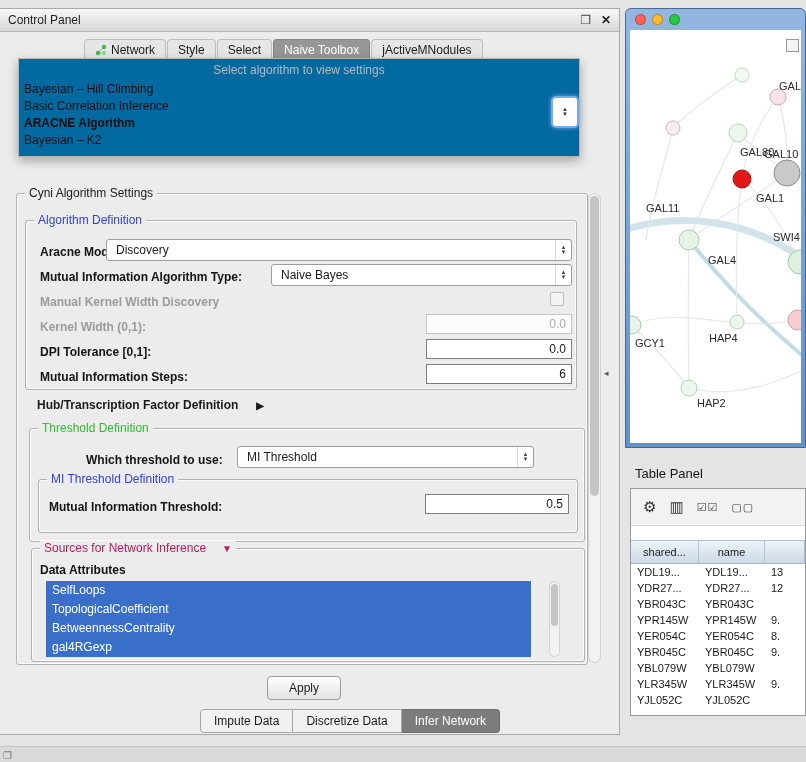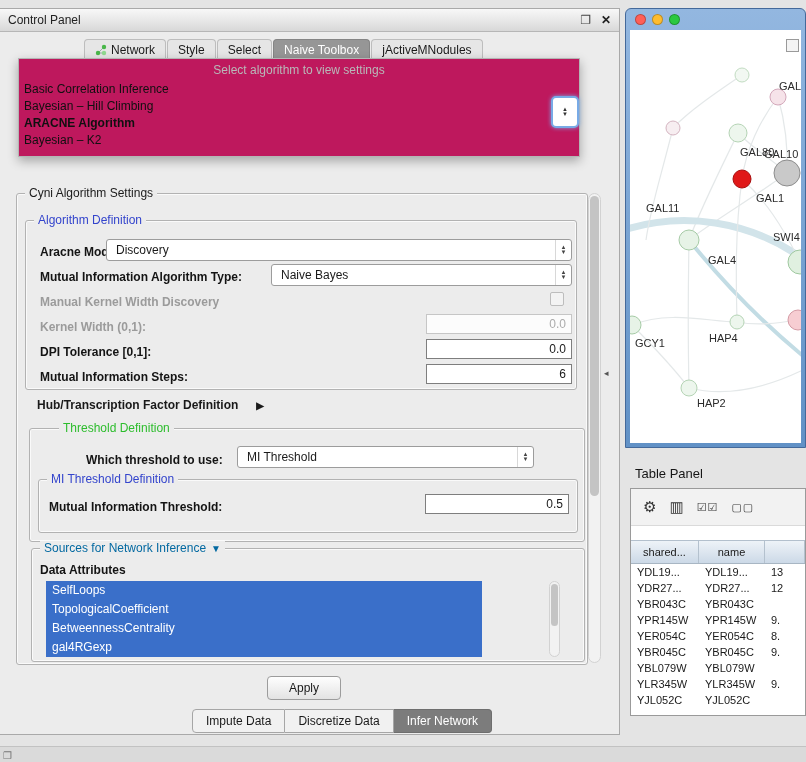--- a/index.html
+++ b/index.html
@@ -17,37 +17,37 @@
 
   
   .tabbar{position:absolute;left:84px;top:29px;display:flex;align-items:flex-end;height:23px;}
   .tab{display:flex;align-items:center;gap:4px;padding:3px 10px 4px 10px;font-size:12px;
     background:#e6e6e6;border:1px solid #bdbdbd;border-bottom:none;border-radius:4px 4px 0 0;
     margin-right:1px;white-space:nowrap;}
   .tab.active{background:#969696;color:#fff;border-color:#848484;}
   .net-ico{display:inline-flex;}
 
   
-  #algo-popup{position:absolute;left:18px;top:49px;width:560px;z-index:30;background:#be185d;
+  #algo-popup{position:absolute;left:18px;top:49px;width:560px;z-index:30;background:#0369a1;
     border:1px solid #b4b4b4;box-shadow:0 4px 10px rgba(0,0,0,.3);padding-bottom:8px;}
   .popup-placeholder{color:#b9b9b9;text-align:center;font-size:12px;padding:4px 0 3px 0;}
   .popup-item{font-size:12px;padding:1.5px 5px;color:#101010;}
   .popup-item.selected{font-weight:bold;}
   #combo-frag{position:absolute;left:551px;top:87px;width:24px;height:28px;z-index:40;
     background:#fff;border:2px solid #78aae6;border-radius:5px;box-shadow:0 0 4px #78aae6;
     display:flex;flex-direction:column;align-items:center;justify-content:center;
     font-size:6px;color:#333;line-height:5px;}
 
   
   .group{position:absolute;border:1px solid #b2b2b2;border-radius:3px;
     box-shadow:inset 0 0 0 1px #fafafa;}
   .gtitle{position:absolute;top:-8px;left:8px;background:#ececec;padding:0 4px;
     font-size:12px;white-space:nowrap;}
   .gtitle.blue{color:#3344cc;}
-  .gtitle.green{color:#2dbd2d;margin-left:21px;}
+  .gtitle.green{color:#2dbd2d;}
 
   #settings-group{left:16px;top:184px;width:570px;height:470px;}
   #algdef-group{left:8px;top:26px;width:550px;height:168px;}
   #threshold-group{left:12px;top:234px;width:554px;height:112px;}
   #mithr-group{left:8px;top:50px;width:538px;height:52px;}
   #sources-group{left:14px;top:354px;width:552px;height:112px;}
 
   .flabel{position:absolute;font-size:12px;font-weight:bold;color:#141414;white-space:nowrap;}
   .flabel.disabled{color:#9b9b9b;}
   .hub-row{position:absolute;left:20px;top:204px;font-size:12px;font-weight:bold;
@@ -61,34 +61,34 @@
     align-items:center;justify-content:center;font-size:6px;color:#444;line-height:5px;
     border-left:1px solid #d8d8d8;}
 
   .tinput{position:absolute;height:20px;background:#fff;border:1px solid #7e7e7e;
     font-size:12px;box-sizing:border-box;display:flex;align-items:center;
     justify-content:flex-end;padding:0 5px;}
   .tinput.disabled{border-color:#c6c6c6;color:#ababab;background:#fcfcfc;}
   .cbox{position:absolute;width:14px;height:14px;border:1px solid #bdbdbd;
     background:#f3f3f3;border-radius:2px;box-sizing:border-box;}
 
-  #sources-list{position:absolute;left:14px;top:32px;width:436px;}
+  #sources-list{position:absolute;left:14px;top:32px;width:485px;}
   .src-item{height:19px;line-height:19px;background:#3a6fc9;color:#fff;
     font-size:12px;padding-left:6px;}
 
   .vscroll{position:absolute;width:13px;background:#f2f2f2;border:1px solid #d2d2d2;
     border-radius:7px;box-sizing:border-box;}
   .vscroll .thumb{position:absolute;left:1px;right:1px;border-radius:6px;background:#c4c4c4;}
 
   #apply-btn{position:absolute;left:267px;top:667px;width:72px;height:22px;
     border:1px solid #9c9c9c;border-radius:4px;background:linear-gradient(#fefefe,#e3e3e3);
     font-size:12px;font-family:"Liberation Sans",sans-serif;display:flex;
     align-items:center;justify-content:center;}
 
-  #bottom-tabs{position:absolute;left:148px;top:700px;display:flex;padding-left:44px;}
+  #bottom-tabs{position:absolute;left:156px;top:700px;display:flex;padding-left:44px;}
   .btab{padding:4px 13px;font-size:12px;background:#f1f1f1;border:1px solid #a6a6a6;
     border-left:none;white-space:nowrap;}
   .btab:first-child{border-left:1px solid #a6a6a6;border-radius:4px 0 0 4px;}
   .btab:last-child{border-radius:0 4px 4px 0;}
   .btab.active{background:#7c7c7c;color:#fff;border-color:#6e6e6e;}
 
   #splitter-arrow{position:absolute;left:604px;top:368px;font-size:9px;color:#555;}
 
   
   #network-window{position:absolute;left:625px;top:8px;width:181px;height:440px;
@@ -217,21 +217,21 @@
       </div>
 
       <div class="group" id="mithr-group">
         <span class="gtitle blue">MI Threshold Definition</span>
         <span class="flabel" style="left:10px;top:20px;">Mutual Information Threshold:</span>
         <div class="tinput" style="left:386px;top:14px;width:144px;">0.5</div>
       </div>
     </div>
 
     <div class="group" id="sources-group">
-      <span class="gtitle" style="color:#0369a1;display:flex;gap:5px;align-items:center;">
+      <span class="gtitle" style="color:#be185d;display:flex;gap:16px;align-items:center;">
         <span>Sources for Network Inference</span>
         <span class="tri">▼</span>
       </span>
       <span class="flabel" style="left:8px;top:14px;">Data Attributes</span>
       <div id="sources-list">
           <div class="src-item">SelfLoops</div>
           <div class="src-item">TopologicalCoefficient</div>
           <div class="src-item">BetweennessCentrality</div>
           <div class="src-item">gal4RGexp</div>
         </div>
@@ -249,22 +249,22 @@
 
   <div id="bottom-tabs">
       <div class="btab">Impute Data</div>
       <div class="btab">Discretize Data</div>
       <div class="btab active">Infer Network</div>
     </div>
 
   <div id="algo-popup">
     <div class="popup-placeholder">Select algorithm to view settings</div>
     <div id="algo-items">
+        <div class="popup-item">Bayesian – Hill Climbing</div>
         <div class="popup-item">Basic Correlation Inference</div>
-        <div class="popup-item">Bayesian – Hill Climbing</div>
         <div class="popup-item selected">ARACNE Algorithm</div>
         <div class="popup-item">Bayesian – K2</div>
       </div>
   </div>
   <div id="combo-frag">
     <span>▲</span>
       <span>▼</span>
   </div>
 </div>
 

